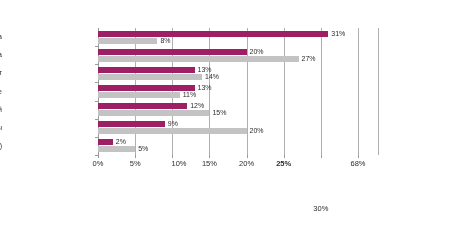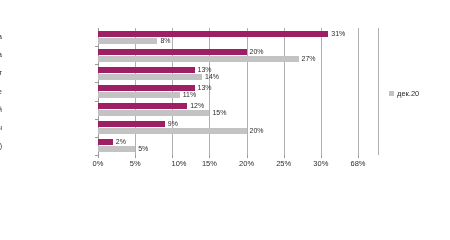--- a/index.html
+++ b/index.html
@@ -144,24 +144,24 @@
       <div class="tick-mark" style="left: 74.2857px;"></div>
       <div class="tick-label" style="left: 81px;">10%</div>
       <div class="gridline" style="left: 111.429px;"></div>
       <div class="tick-mark" style="left: 111.429px;"></div>
       <div class="tick-label" style="left: 111.429px;">15%</div>
       <div class="gridline" style="left: 148.571px;"></div>
       <div class="tick-mark" style="left: 148.571px;"></div>
       <div class="tick-label" style="left: 148.571px;">20%</div>
       <div class="gridline" style="left: 185.714px;"></div>
       <div class="tick-mark" style="left: 185.714px;"></div>
-      <div class="tick-label" style="left: 185.714px;">25%</div>
+      <div class="tick-label" style="left: 185.714px; font-weight: bold;">25%</div>
       <div class="gridline" style="left: 222.857px;"></div>
       <div class="tick-mark" style="left: 222.857px;"></div>
-      <div class="tick-label" style="left: 222.857px;">30%</div>
+      <div class="tick-label" style="left: 222.857px; margin-top: 45px;">30%</div>
       <div class="gridline" style="left: 260px;"></div>
       <div class="tick-mark" style="left: 260px;"></div>
       <div class="tick-label" style="left: 260px;">68%</div>
       <div class="cat-tick" style="top: 18.1429px;"></div>
       <div class="cat-label" style="top: 5.07143px;">Якиманка</div>
       <div class="bar s0" style="top: 2.57143px; width: 230.286px;"></div>
       <div class="bar-label" style="left: 233.286px; top: 1.57143px;">31%</div>
       <div class="bar s1" style="top: 9.57143px; width: 59.4286px;"></div>
       <div class="bar-label" style="left: 62.4286px; top: 8.57143px;">8%</div>
       <div class="cat-tick" style="top: 36.2857px;"></div>
@@ -198,19 +198,15 @@
       <div class="cat-label" style="top: 113.929px;">Хамовники (вне Садового)</div>
       <div class="bar s0" style="top: 111.429px; width: 14.8571px;"></div>
       <div class="bar-label" style="left: 17.8571px; top: 110.429px;">2%</div>
       <div class="bar s1" style="top: 118.429px; width: 37.1429px;"></div>
       <div class="bar-label" style="left: 40.1429px; top: 117.429px;">5%</div>
     </div>
 
   <div id="legend-divider"></div>
 
   <div id="legend">
-    <div class="legend-row">
-      <span class="legend-swatch s1"></span>
-      <span class="legend-text">дек.20</span>
-    </div>
   </div>
 
 </div>
 
 </body></html>

